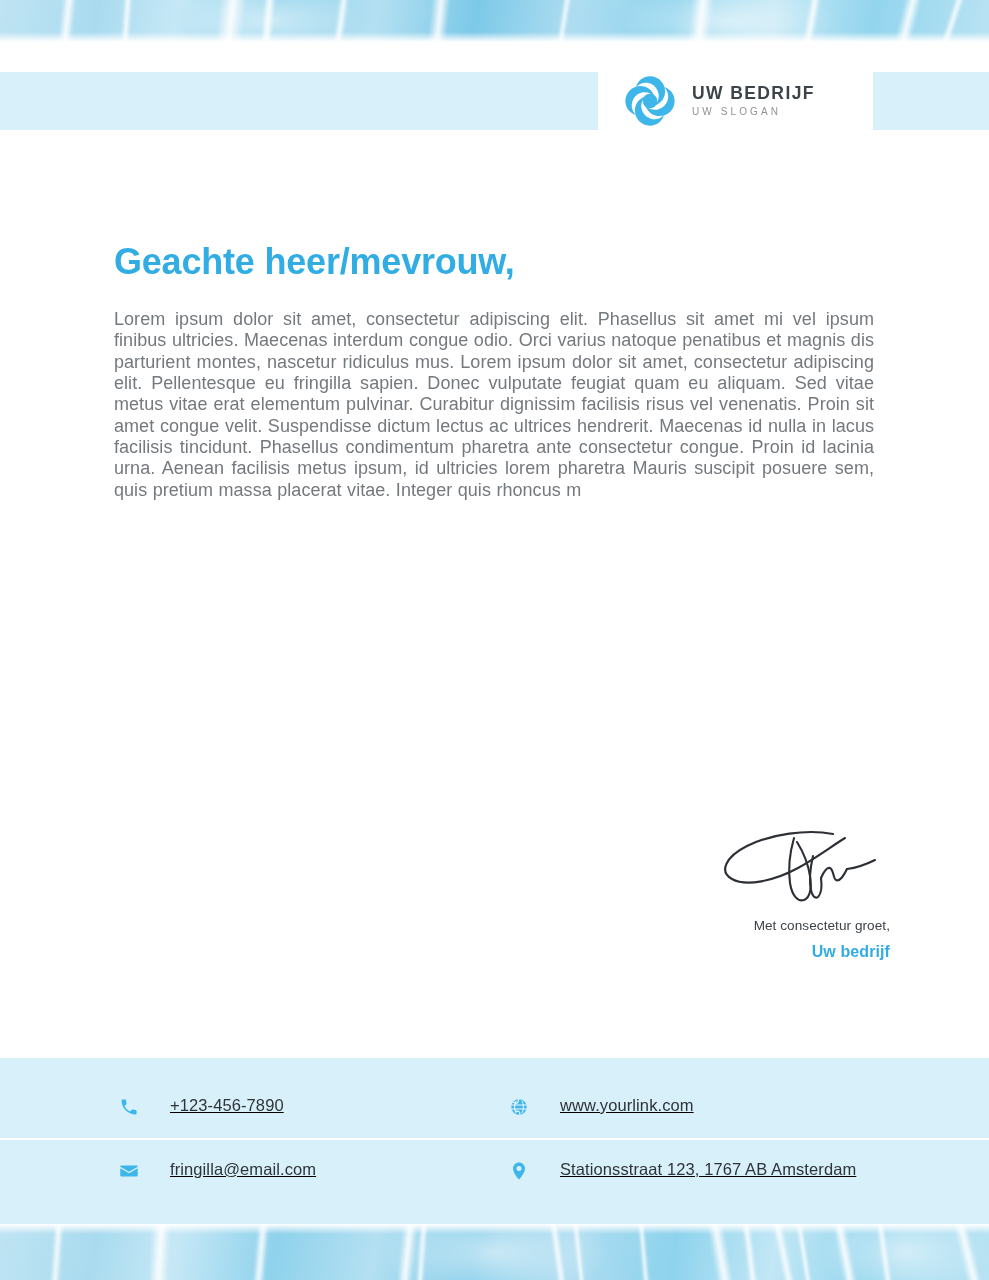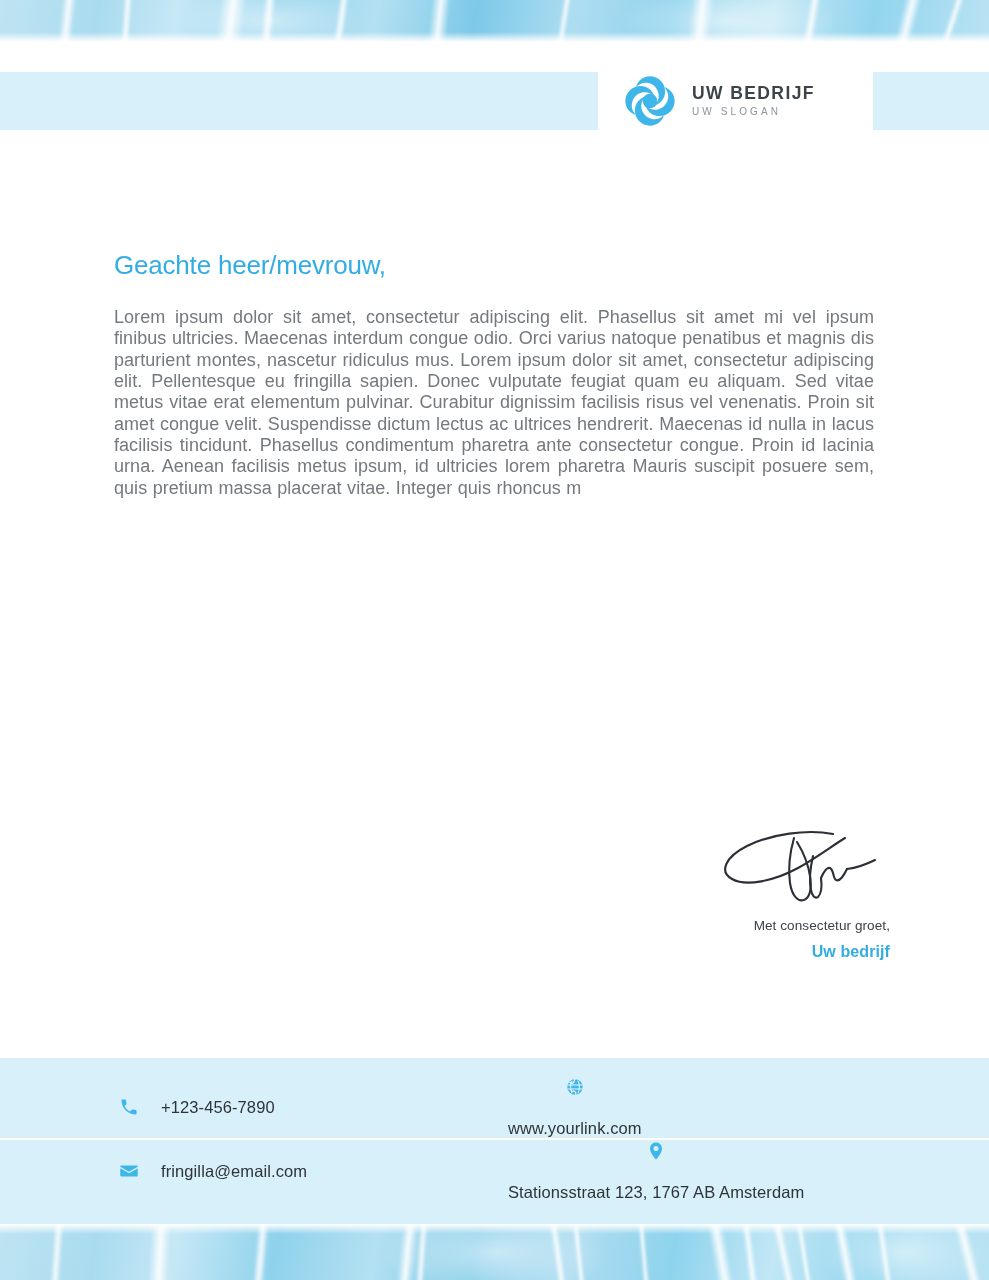--- a/index.html
+++ b/index.html
@@ -119,25 +119,25 @@
   }
 
   
   .content {
     position: absolute;
     left: 114px;
     top: 232px;
     width: 760px;
   }
   .salutation {
-    font-size: 26px;
-    font-weight: 400;
+    font-size: 36px;
+    font-weight: 700;
     color: #32ade4;
     letter-spacing: -0.2px;
-    margin: 18px 0 26px 0;
+    margin: 8px 0 26px 0;
     line-height: 1.2;
   }
   .letter-body {
     font-size: 18px;
     line-height: 21.3px;
     color: #74797e;
     text-align: justify;
     margin: 0;
     letter-spacing: 0.05px;
     word-spacing: 0.4px;
@@ -178,25 +178,25 @@
     height: 62px;
     background: #d8f0fa;
     display: flex;
     align-items: center;
   }
   .footer-spacer { height: 18px; background: #d8f0fa; }
   .footer-spacer-bottom { height: 22px; background: #d8f0fa; }
 
   .fcell {
     display: flex;
-    align-items: center;
-    gap: 21px;
+    gap: 30px;
+    text-decoration: underline;
   }
   .fcell-left  { margin-left: 118px; width: 380px; }
-  .fcell-right { margin-left: 10px; flex-direction: column; }
+  .fcell-right { margin-left: 10px; }
   .fcell-icon {
     width: 22px; height: 22px;
     display:flex; align-items:center; justify-content:center;
     flex: 0 0 22px;
   }
   .fcell-text {
     font-size: 16.5px;
     color: #2f3439;
     letter-spacing: .1px;
     white-space: nowrap;

